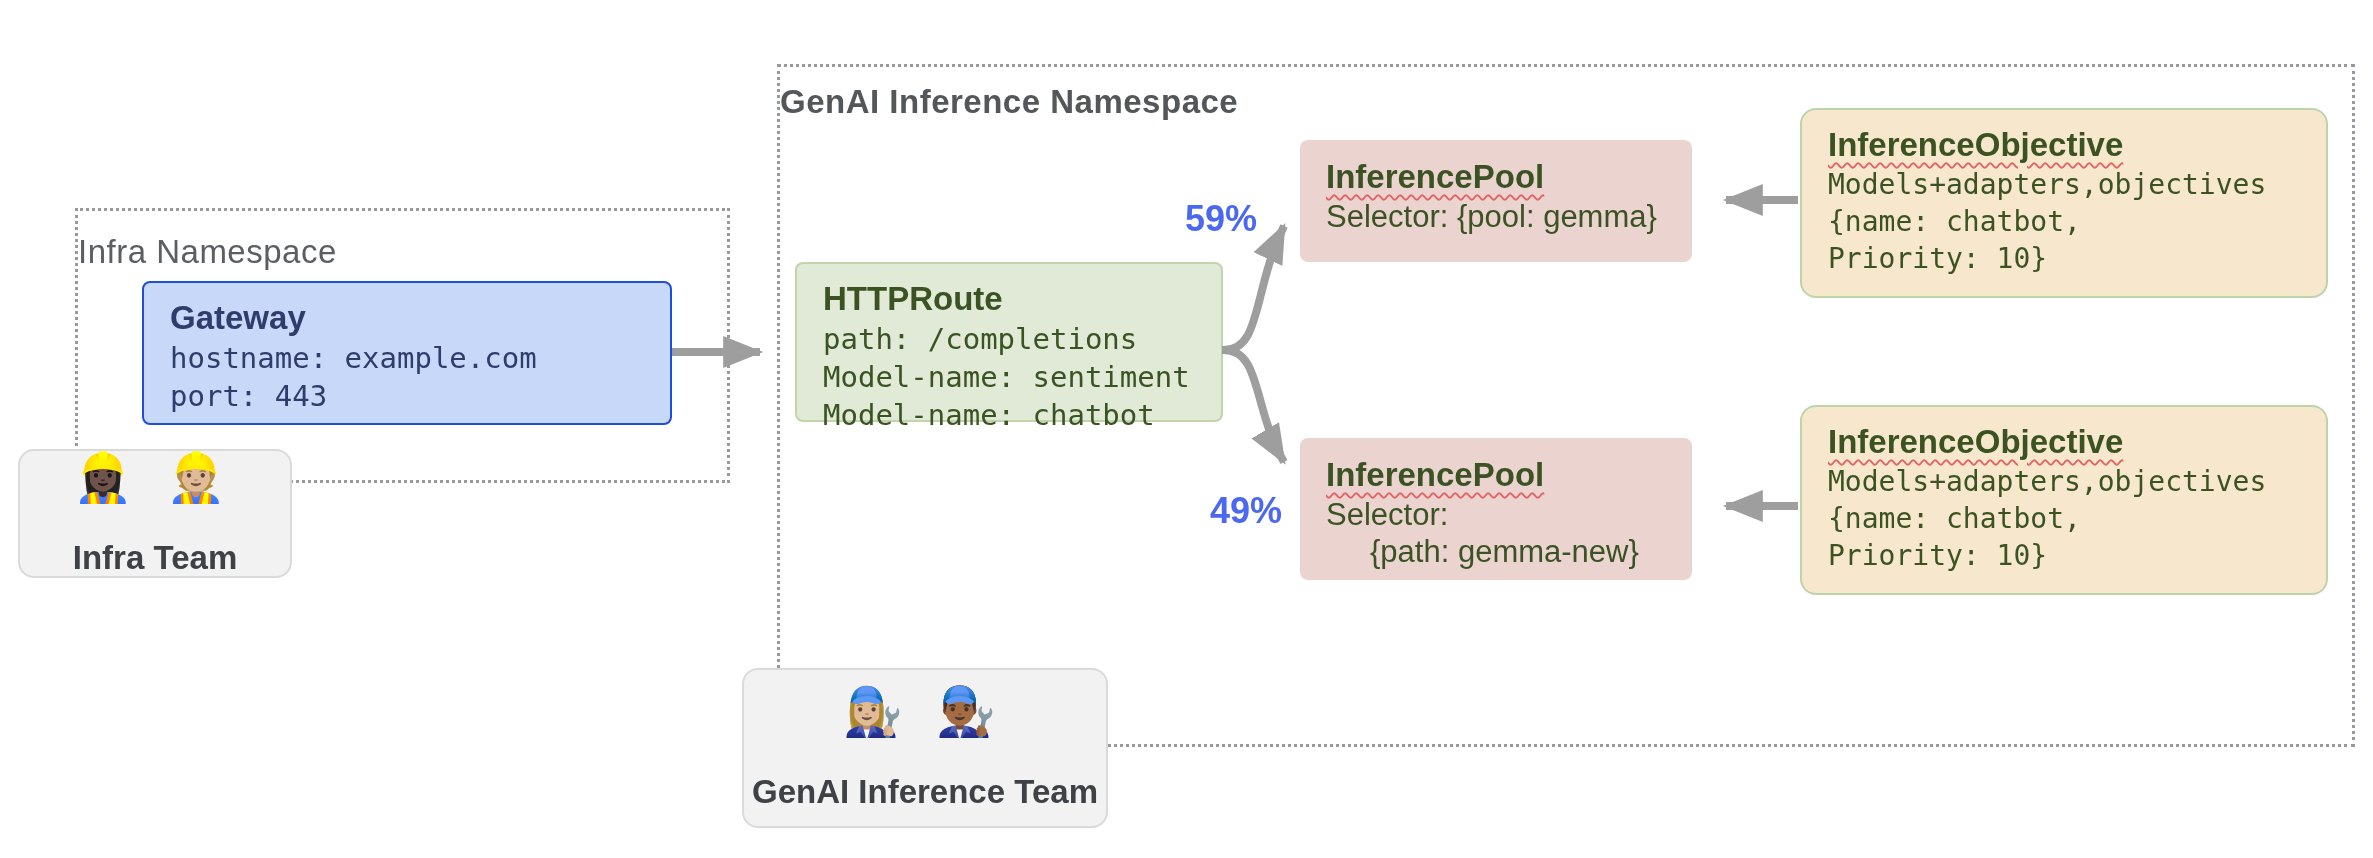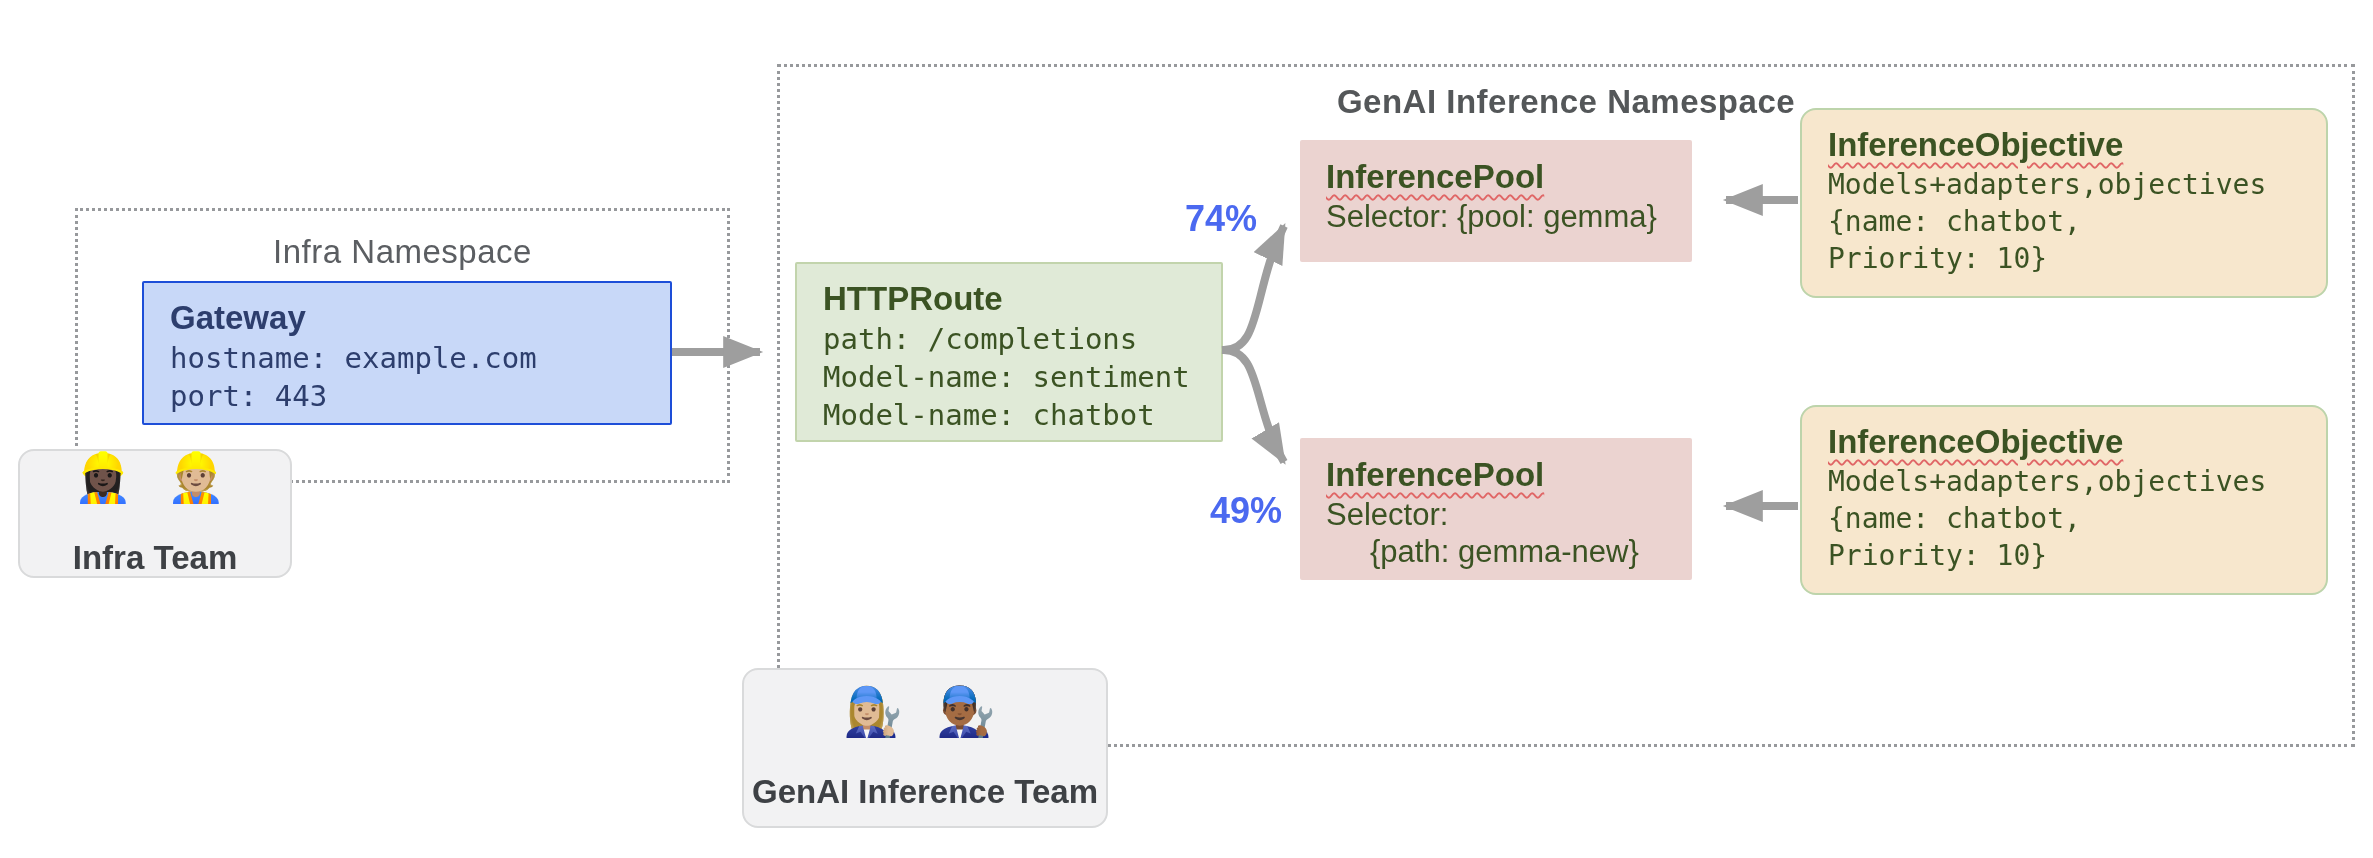--- a/index.html
+++ b/index.html
@@ -12,31 +12,30 @@
   }
   .namespace{
     position:absolute;
     border:3px dotted #97999c;
     background:#ffffff;
     z-index:1;
     box-sizing:border-box;
   }
   .ns-title{
     width:100%;
-    text-align:center;
     font-size:33px;
     color:#5b5e62;
     letter-spacing:0.5px;
   }
   .ns-title.regular{font-weight:400;padding-top:22px;}
   .ns-title.bold{font-weight:700;padding-top:16px;color:#545759;}
   .node{
     position:absolute;
     box-sizing:border-box;
-    border-radius:2px;
+    border-radius:8px;
     z-index:2;
     padding:14px 26px;
   }
   .node-title{
     font-size:33px;
     font-weight:700;
     line-height:42px;
     white-space:nowrap;
   }
   .squiggle{
@@ -57,21 +56,21 @@
     line-height:37px;
     white-space:nowrap;
   }
   .indent{padding-left:44px;display:inline-block;}
   #gateway{
     left:142px;top:281px;width:530px;height:144px;
     background:#c8d8f8;border:2px solid #1d4ed8;
     color:#2d3e6d;
   }
   #httproute{
-    left:795px;top:262px;width:428px;height:180px;
+    left:795px;top:262px;width:428px;height:160px;
     background:#e0ead7;border:2px solid #c2d4ac;
     color:#3b5323;
   }
   #pool-top{
     left:1300px;top:140px;width:392px;height:122px;
     background:#ebd3d0;border:none;
     color:#3b5323;padding-top:16px;
   }
   #pool-bottom{
     left:1300px;top:438px;width:392px;height:142px;
@@ -189,21 +188,21 @@
 
     <path d="M1222,350 C1262,352 1252,292 1284,226" stroke="#9e9e9e" stroke-width="8" fill="none" marker-end="url(#ah)"></path>
 
     <path d="M1222,350 C1262,348 1252,408 1284,462" stroke="#9e9e9e" stroke-width="8" fill="none" marker-end="url(#ah)"></path>
 
     <path d="M1798,200 L1726,200" stroke="#9e9e9e" stroke-width="8" fill="none" marker-end="url(#ah)"></path>
 
     <path d="M1798,506 L1726,506" stroke="#9e9e9e" stroke-width="8" fill="none" marker-end="url(#ah)"></path>
   </svg>
 
-  <div class="pct" id="pct-90">74%</div>
+  <div class="pct" id="pct-90">59%</div>
   <div class="pct" id="pct-10">49%</div>
 
   <div class="team" id="infra-team">
     <div class="team-emojis">👷🏿‍♀️ 👷🏼</div>
     <div class="team-label">Infra Team</div>
   </div>
 
   <div class="team" id="genai-team">
     <div class="team-emojis">👩🏼‍🔧 👨🏾‍🔧</div>
     <div class="team-label">GenAI Inference Team</div>

